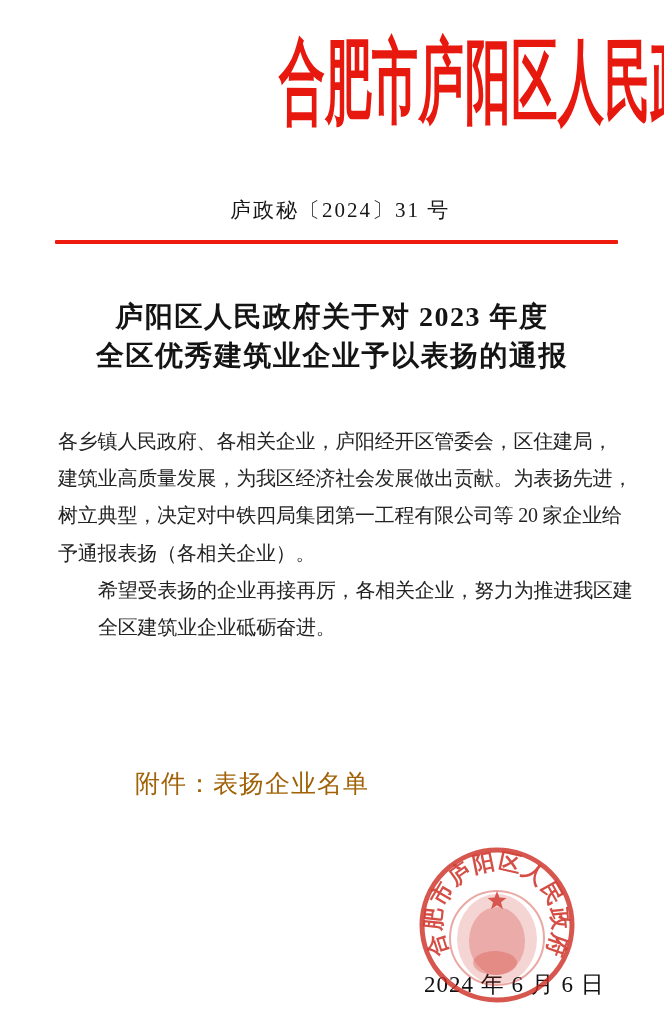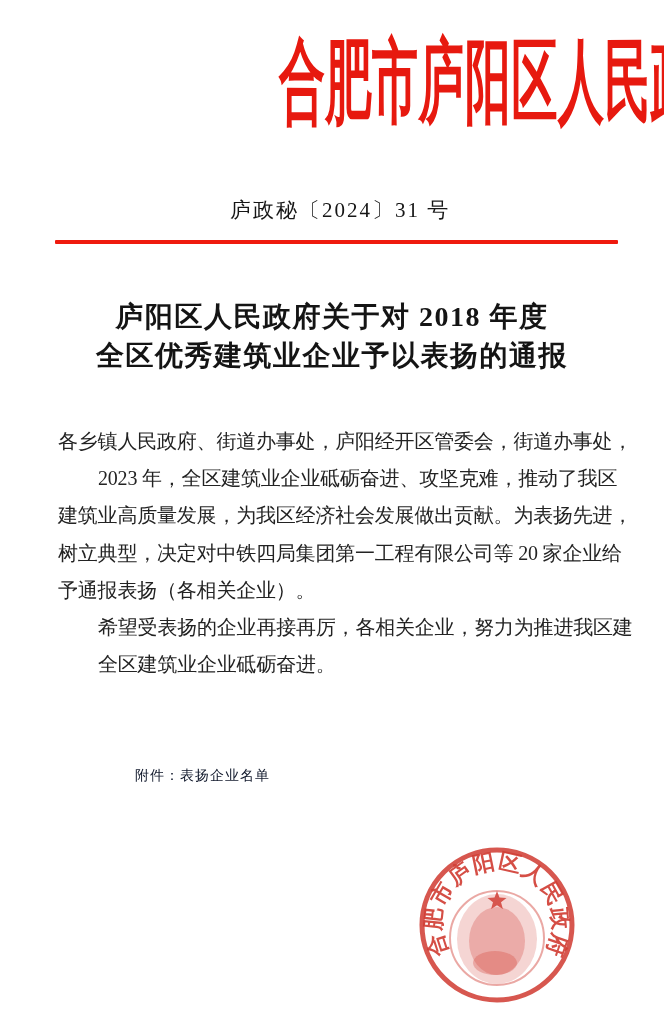--- a/index.html
+++ b/index.html
@@ -86,23 +86,23 @@
     letter-spacing: -0.2px;
     color: #232323;
   }
   .bodytext .bl { white-space: nowrap; }
   .bodytext .indent { text-indent: 40px; }
   
   .attachment {
     position: absolute;
     top: 767px;
     left: 135px;
-    font-size: 14px;
+    font-size: 25px;
     letter-spacing: 1px;
-    color: #0f172a;
+    color: #a16207;
     font-family: Liberation Serif, serif;
   }
   
   .date {
     position: absolute;
     top: 969px;
     left: 424px;
     font-size: 23px;
     letter-spacing: 1px;
     color: #101010;
@@ -131,36 +131,36 @@
 
   <div class="header">
     <span class="stretch">合肥市庐阳区人民政府文件</span>
   </div>
 
   <div class="docnum">庐政秘〔2024〕31 号</div>
 
   <div class="redline"></div>
 
   <div class="title">
-    <div>庐阳区人民政府关于对 2018 年度</div>
+    <div>庐阳区人民政府关于对 2023 年度</div>
     <div>全区优秀建筑业企业予以表扬的通报</div>
   </div>
 
   <div class="bodytext">
-    <div class="bl">各乡镇人民政府、街道办事处，庐阳经开区管委会，街道办事处，</div>
-    <div class="bl indent">2023 年，全区建筑业企业砥砺奋进、攻坚克难，推动了我区</div>
+    <div class="bl">各乡镇人民政府、各相关企业，庐阳经开区管委会，区住建局，</div>
     <div class="bl">建筑业高质量发展，为我区经济社会发展做出贡献。为表扬先进，</div>
     <div class="bl">树立典型，决定对中铁四局集团第一工程有限公司等 20 家企业给</div>
     <div class="bl">予通报表扬（各相关企业）。</div>
     <div class="bl indent">希望受表扬的企业再接再厉，各相关企业，努力为推进我区建</div>
     <div class="bl indent">全区建筑业企业砥砺奋进。</div>
   </div>
 
   <div class="attachment">附件：表扬企业名单</div>
 
+  <div class="date">2024 年 6 月 6 日</div>
 
   <svg class="seal" viewBox="0 0 164 164" aria-hidden="true">
     <circle cx="82" cy="82" r="75" fill="none" stroke="var(--seal-red)" stroke-width="5" opacity="0.88"></circle>
     <path id="sealArc" d="M 33.5 110 A 56 56 0 1 1 130.5 110" fill="none"></path>
     <text font-size="22" fill="var(--seal-red)" letter-spacing="1.5" opacity="0.92">
       <textPath href="#sealArc" startOffset="0">合肥市庐阳区人民政府</textPath>
     </text>
     <g>
       <circle cx="82" cy="95" r="47" fill="none" stroke="var(--seal-red)" stroke-width="2" opacity="0.45"></circle>
       <ellipse cx="82" cy="96" rx="40" ry="45" fill="var(--seal-red)" opacity="0.22"></ellipse>

